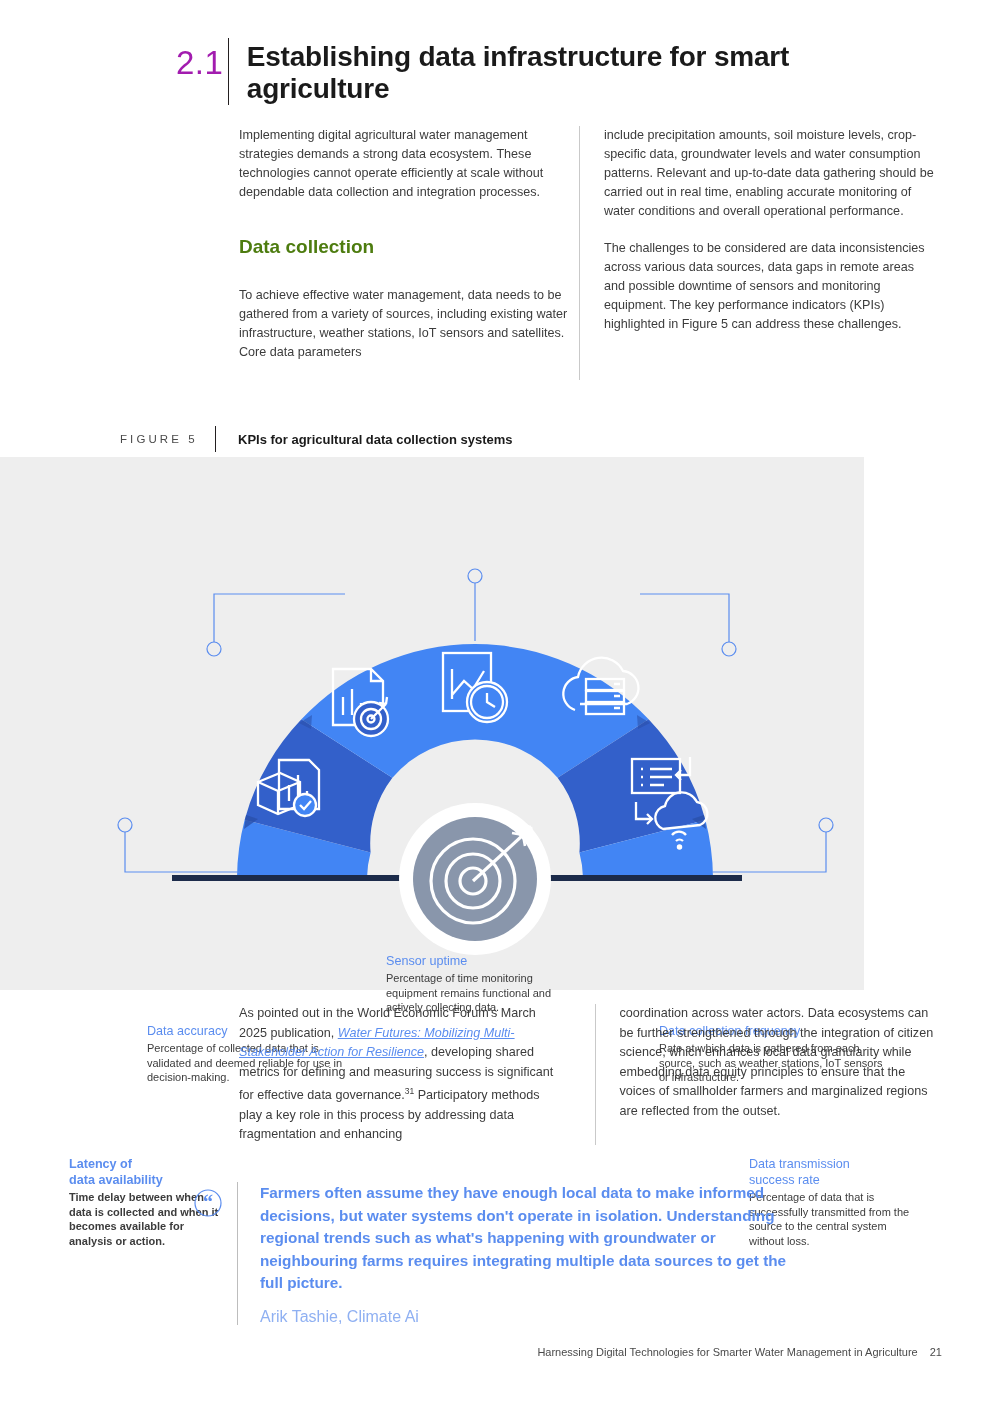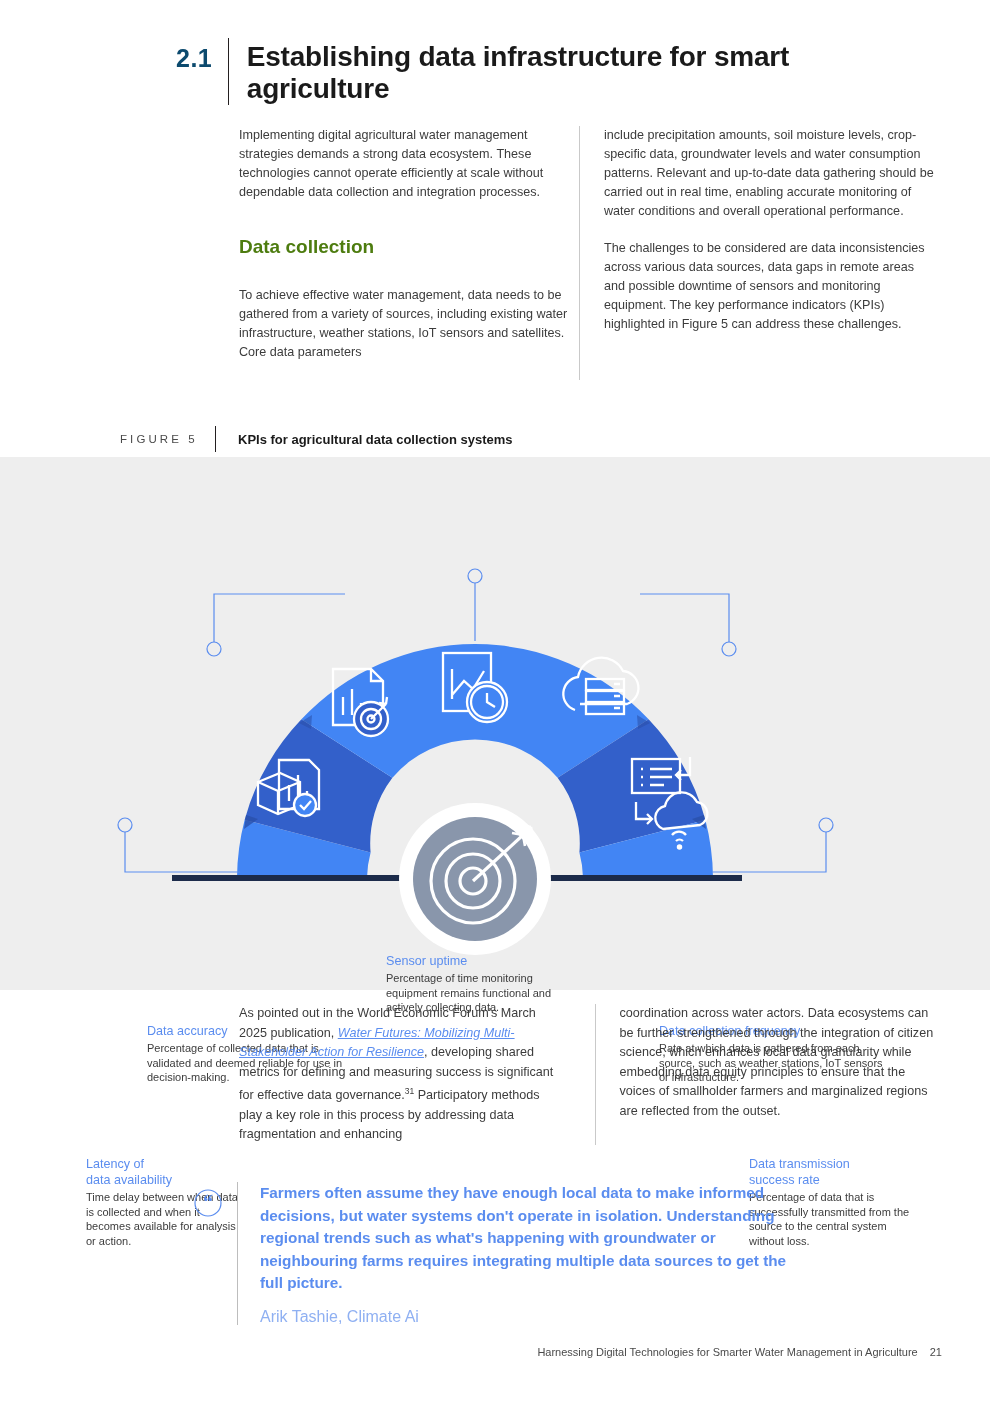--- a/index.html
+++ b/index.html
@@ -5,51 +5,51 @@
   html,body{margin:0;padding:0;}
   body{
     width:992px;height:1403px;background:#ffffff;
     font-family:"Liberation Sans", sans-serif;
     color:#231f20;position:relative;overflow:hidden;
   }
   .page{position:absolute;inset:0;}
 
   
   .sec-head{position:absolute;left:176px;top:38px;width:760px;display:flex;align-items:flex-start;}
-  .sec-num{font-size:25px;color:#0c4a6e;font-weight:700;letter-spacing:.5px;line-height:1;padding-top:8px;width:52px;}
+  .sec-num{font-size:33px;color:#a21caf;font-weight:400;letter-spacing:.5px;line-height:1;padding-top:8px;width:52px;}
   .sec-rule{width:1px;background:#231f20;align-self:stretch;min-height:56px;margin-right:18px;}
   .sec-title{font-size:28px;font-weight:700;line-height:1.15;letter-spacing:-0.2px;color:#1a1a1a;padding-top:3px;}
 
   
   .cols{position:absolute;left:239px;top:126px;width:702px;display:flex;}
   .col{width:334px;font-size:12.6px;line-height:19px;color:#3c3c3c;}
   .col.left{padding-right:6px;}
   .col.right{padding-left:24px;}
   .col-div{width:1px;background:#c9c9c9;margin:0 0;align-self:stretch;}
   .col p{margin:0 0 18px 0;}
   .subhead{font-size:19px;font-weight:700;color:#4d7c0f;margin:34px 0 27px 0;line-height:1.2;}
 
   
   .figcap{position:absolute;left:120px;top:426px;width:760px;display:flex;align-items:center;}
   .figcap .lbl{font-size:11.5px;letter-spacing:3.1px;color:#4a4a4a;width:95px;}
   .figcap .bar{width:1px;height:26px;background:#231f20;margin-right:22px;}
   .figcap .ttl{font-size:13px;font-weight:700;color:#1a1a1a;}
 
   
-  .figpanel{position:absolute;left:0;top:457px;width:990px;height:533px;background:#eeeeee;}
+  .figpanel{position:absolute;left:0;top:457px;width:864px;height:533px;background:#eeeeee;}
 
   
   .kpi{position:absolute;}
   .kpi .k-title{color:#5b8def;font-size:12.6px;line-height:16px;margin-bottom:2px;}
   .kpi .k-desc{color:#3c3c3c;font-size:11px;line-height:14.5px;}
 
   .kpi-sensor{left:386px;top:496px;width:200px;}
   .kpi-accuracy{left:147px;top:566px;width:205px;}
   .kpi-frequency{left:659px;top:566px;width:225px;}
-  .kpi-latency{left:86px;top:699px;width:160px;}
+  .kpi-latency{left:69px;top:699px;width:160px;font-weight:bold;}
   .kpi-transmission{left:749px;top:699px;width:175px;}
   svg.overlay{position:absolute;left:0;top:0;width:992px;height:533px;overflow:visible;}
 
   
   .cols2{position:absolute;left:239px;top:1004px;width:702px;display:flex;}
   .cols2 .col{width:334px;font-size:12.6px;line-height:19.5px;color:#3c3c3c;}
   .cols2 .col.left{padding-right:34px;}
   .cols2 .col.right{padding-left:24px;}
   .cols2 p{margin:0;}
   a.reflink{color:#5b8def;font-style:italic;text-decoration:underline;}

